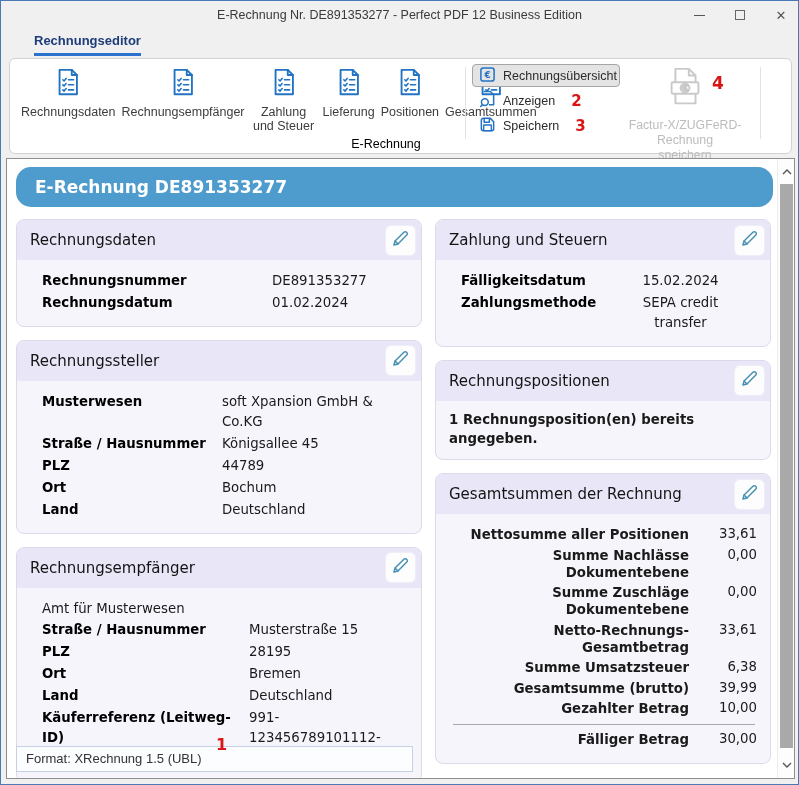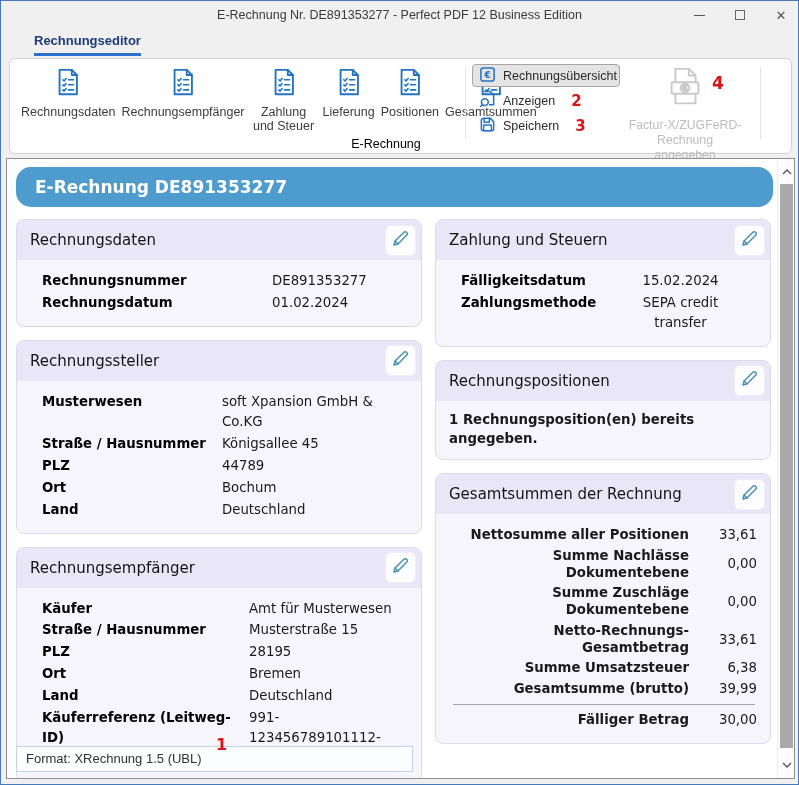--- a/index.html
+++ b/index.html
@@ -74,21 +74,21 @@
   .frow { display:flex; line-height:1.5; margin:2px 12px; }
   .flabel { font-weight:bold; color:#000; white-space:pre-line; }
   .fvalue { white-space:pre-line; }
   .card-rd  .flabel { width:230px; } .card-rd  .fvalue { flex:1; }
   .card-zh  .flabel { width:155px; } .card-zh  .fvalue { flex:1; text-align:center; }
   .card-st  .flabel { width:180px; } .card-st  .fvalue { flex:1; }
   .card-emp .flabel { width:207px; } .card-emp .fvalue { flex:1; }
 
   .pos-text { font-weight:bold; white-space:pre-line; line-height:1.45; }
 
-  .grow { display:flex; align-items:center; margin:3px 0; }
+  .grow { display:flex; align-items:flex-start; margin:3px 0; }
   .glabel { flex:1; text-align:right; font-weight:bold; white-space:pre-line; line-height:1.3; }
   .gvalue { width:68px; text-align:right; }
   .gdivider { border-top:1px solid #a8a8a8; margin:7px 2px 4px 4px; }
   .grow.total { margin-top:6px; margin-bottom:4px; }
 
   .format-bar { position:absolute; left:9px; bottom:6px; width:397px; height:26px;
                 border:1px solid #c6d2e4; background:#fcfdff; font-size:13px; color:#333;
                 line-height:24px; padding-left:9px; font-family:"Liberation Sans",sans-serif; }
 
   
@@ -227,21 +227,21 @@
       <span>
         <svg width="46" height="46" viewBox="0 0 48 48" fill="none" stroke="#c9c9c9" stroke-width="2" stroke-linejoin="round">
           <path d="M14 4 H28 L35 11 V40 H14 Z" fill="#ffffff"></path>
           <path d="M28 4 V11 H35"></path>
           <rect x="10" y="18" width="28" height="12" rx="1.5" fill="#ffffff"></rect>
           <circle cx="24" cy="24" r="4.6"></circle>
           <text x="24" y="27.4" text-anchor="middle" font-size="9" fill="#c9c9c9" font-family="DejaVu Sans">€</text>
         </svg>
       </span>
       <div class="facturx-label">Factur-X/ZUGFeRD-Rechnung
-angegeben</div>
+speichern</div>
     </div>
     <span class="ann ann-4">4</span>
 
     <div class="group-label">E-Rechnung</div>
   </div>
 
   <div class="content">
     <div class="scrollarea">
 
       <div class="banner">E-Rechnung DE891353277</div>
@@ -317,21 +317,20 @@
                 <span>
                   <svg width="21" height="21" viewBox="0 0 24 24" fill="none" stroke="#4792b4" stroke-width="1.7" stroke-linejoin="round" stroke-linecap="round">
                     <path d="M4.5 19.5 L5.8 14.9 L15.9 4.8 A2.1 2.1 0 0 1 18.9 4.8 L19.2 5.1 A2.1 2.1 0 0 1 19.2 8.1 L9.1 18.2 Z"></path>
                     <path d="M5.8 14.9 L9.1 18.2"></path>
                   </svg>
                 </span>
               </span>
             </div>
             <div class="card-body">
               <div class="frow">
-                  <span class="flabel">Käufer</span>
                   <span class="fvalue">Amt für Musterwesen</span>
                 </div>
               <div class="frow">
                   <span class="flabel">Straße / Hausnummer</span>
                   <span class="fvalue">Musterstraße 15</span>
                 </div>
               <div class="frow">
                   <span class="flabel">PLZ</span>
                   <span class="fvalue">28195</span>
                 </div>
@@ -429,20 +428,24 @@
 Gesamtbetrag</span>
                   <span class="gvalue">33,61</span>
                 </div>
               <div class="grow">
                   <span class="glabel">Summe Umsatzsteuer</span>
                   <span class="gvalue">6,38</span>
                 </div>
               <div class="grow">
                   <span class="glabel">Gesamtsumme (brutto)</span>
                   <span class="gvalue">39,99</span>
+                </div>
+              <div class="grow">
+                  <span class="glabel">Gezahlter Betrag</span>
+                  <span class="gvalue">10,00</span>
                 </div>
               <div class="gdivider"></div>
               <div class="grow total">
                   <span class="glabel">Fälliger Betrag</span>
                   <span class="gvalue">30,00</span>
                 </div>
             </div>
           </div>
         </div>
       </div>

